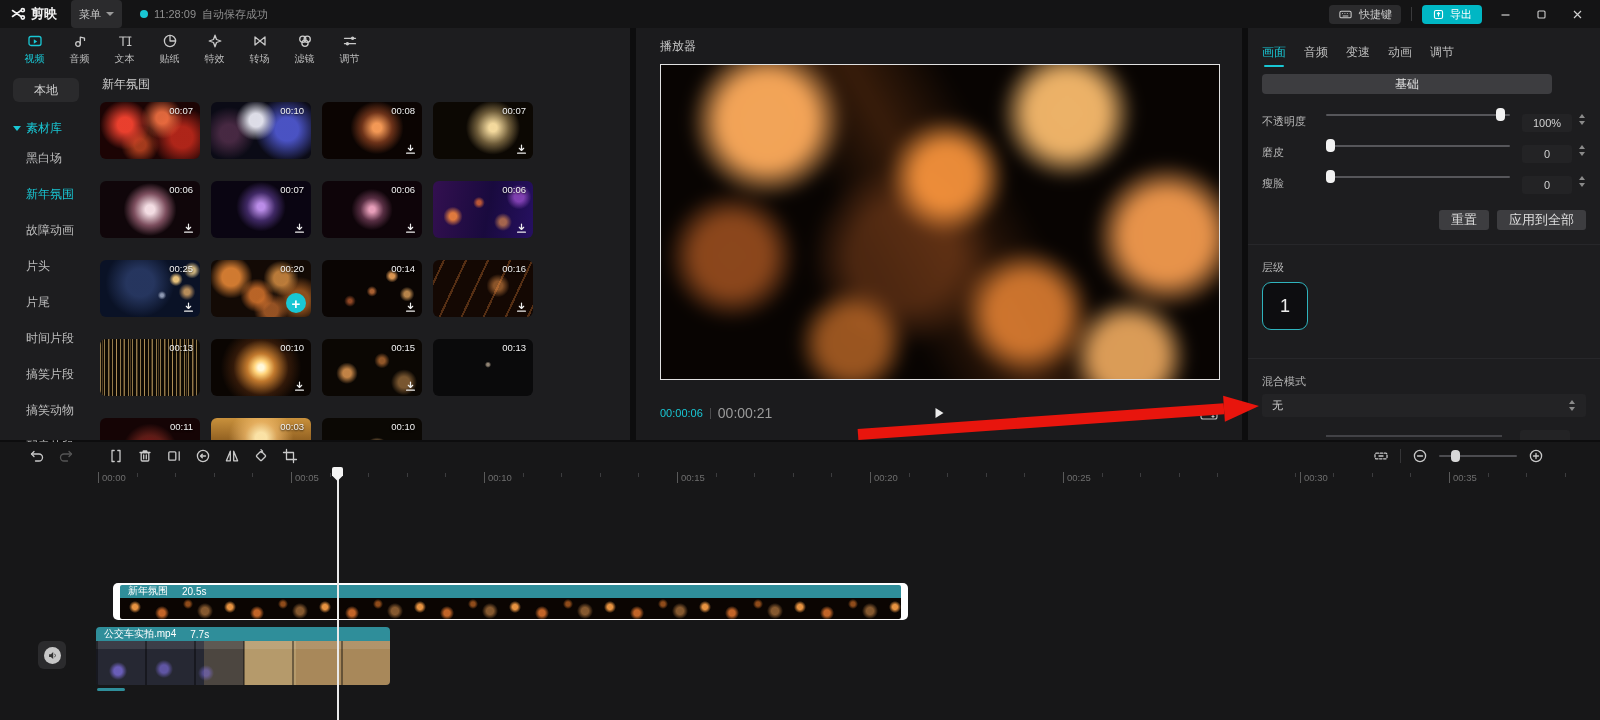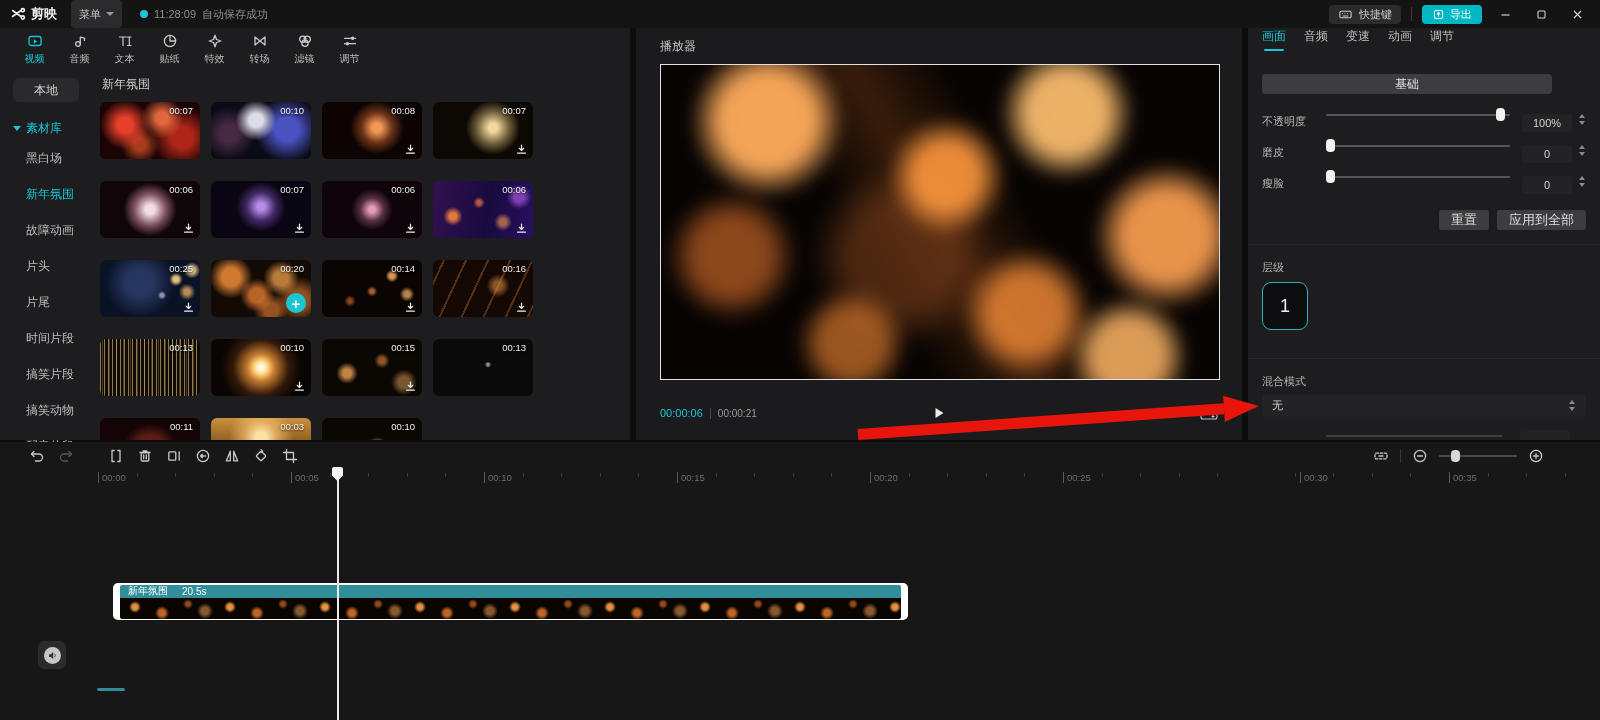--- a/index.html
+++ b/index.html
@@ -90,26 +90,26 @@
      radial-gradient(circle at 420px 62px,rgba(255,192,112,.92) 0 38px,transparent 68px),
      radial-gradient(circle at 520px 185px,rgba(255,162,82,.9) 0 42px,transparent 74px),
      radial-gradient(circle at 380px 262px,rgba(232,132,52,.85) 0 36px,transparent 66px),
      radial-gradient(circle at 205px 292px,rgba(202,112,42,.75) 0 30px,transparent 56px),
      radial-gradient(circle at 482px 305px,rgba(255,182,102,.85) 0 34px,transparent 60px),
      radial-gradient(circle at 255px 205px,rgba(122,62,26,.6) 0 50px,transparent 92px),
      linear-gradient(60deg,transparent 38%,rgba(182,92,32,.28) 50%,transparent 62%);}
   .p-ctrl{position:absolute;left:24px;right:24px;top:372px;height:26px;display:flex;align-items:center;}
   .t-cur{font-size:11px;color:var(--accent);}
   .t-sep{width:1px;height:11px;background:#4a4a4c;margin:0 7px;}
-  .t-tot{font-size:10px;color:#9a9a9a;}
+  .t-tot{font-size:14px;color:#9a9a9a;}
   .play-btn{position:absolute;left:50%;transform:translateX(-50%);color:#ececec;font-size:13px;}
   .ratio-btn{margin-left:auto;color:#bdbdbd;}
 
   
-  #itabs{position:absolute;left:14px;top:0;display:flex;gap:18px;}
+  #itabs{position:absolute;left:14px;top:16px;display:flex;gap:18px;}
   .itab{font-size:12px;color:#bdbdbd;position:relative;padding-bottom:6px;}
   .itab.active{color:var(--accent);}
   .itab.active::after{content:"";position:absolute;left:2px;right:2px;bottom:0;height:2px;background:var(--accent);border-radius:1px;}
   .sec-btn{position:absolute;left:14px;top:46px;width:290px;height:20px;background:#3d3d40;border:none;border-radius:4px;
            font-size:12px;color:#e6e6e6;font-family:inherit;}
   #sliders{position:absolute;left:14px;right:12px;top:86px;}
   .s-row{display:flex;height:31px;}
   .s-lbl{width:64px;font-size:11px;color:#b5b5b5;flex:none;}
   .s-track{flex:1;height:2px;background:#56565a;border-radius:1px;position:relative;margin-right:12px;}
   .s-knob{position:absolute;top:-6px;width:9px;height:13px;border-radius:4px;background:#f2f2f2;}
@@ -660,20 +660,27 @@
   <div class="clip1">
     <div class="inner">
       <div class="c-head">
         <span>新年氛围</span>
         <span>20.5s</span>
       </div>
       <div class="c-body"></div>
     </div>
   </div>
 
+  <div class="clip2">
+    <div class="c-head">
+      <span>公交车实拍.mp4</span>
+      <span>7.7s</span>
+    </div>
+    <div class="c-body"></div>
+  </div>
   <div class="audio-dash"></div>
 
   <div class="mute-btn">
     <span class="mute-circle">
       <svg width="11" height="11" viewBox="0 0 16 16">
           <path d="M3 6h2.6L9 3v10L5.6 10H3z" fill="#333"></path>
           <path d="M11 5.5a3.4 3.4 0 0 1 0 5" fill="none" stroke="#333" stroke-width="1.2"></path>
         </svg>
     </span>
   </div>

